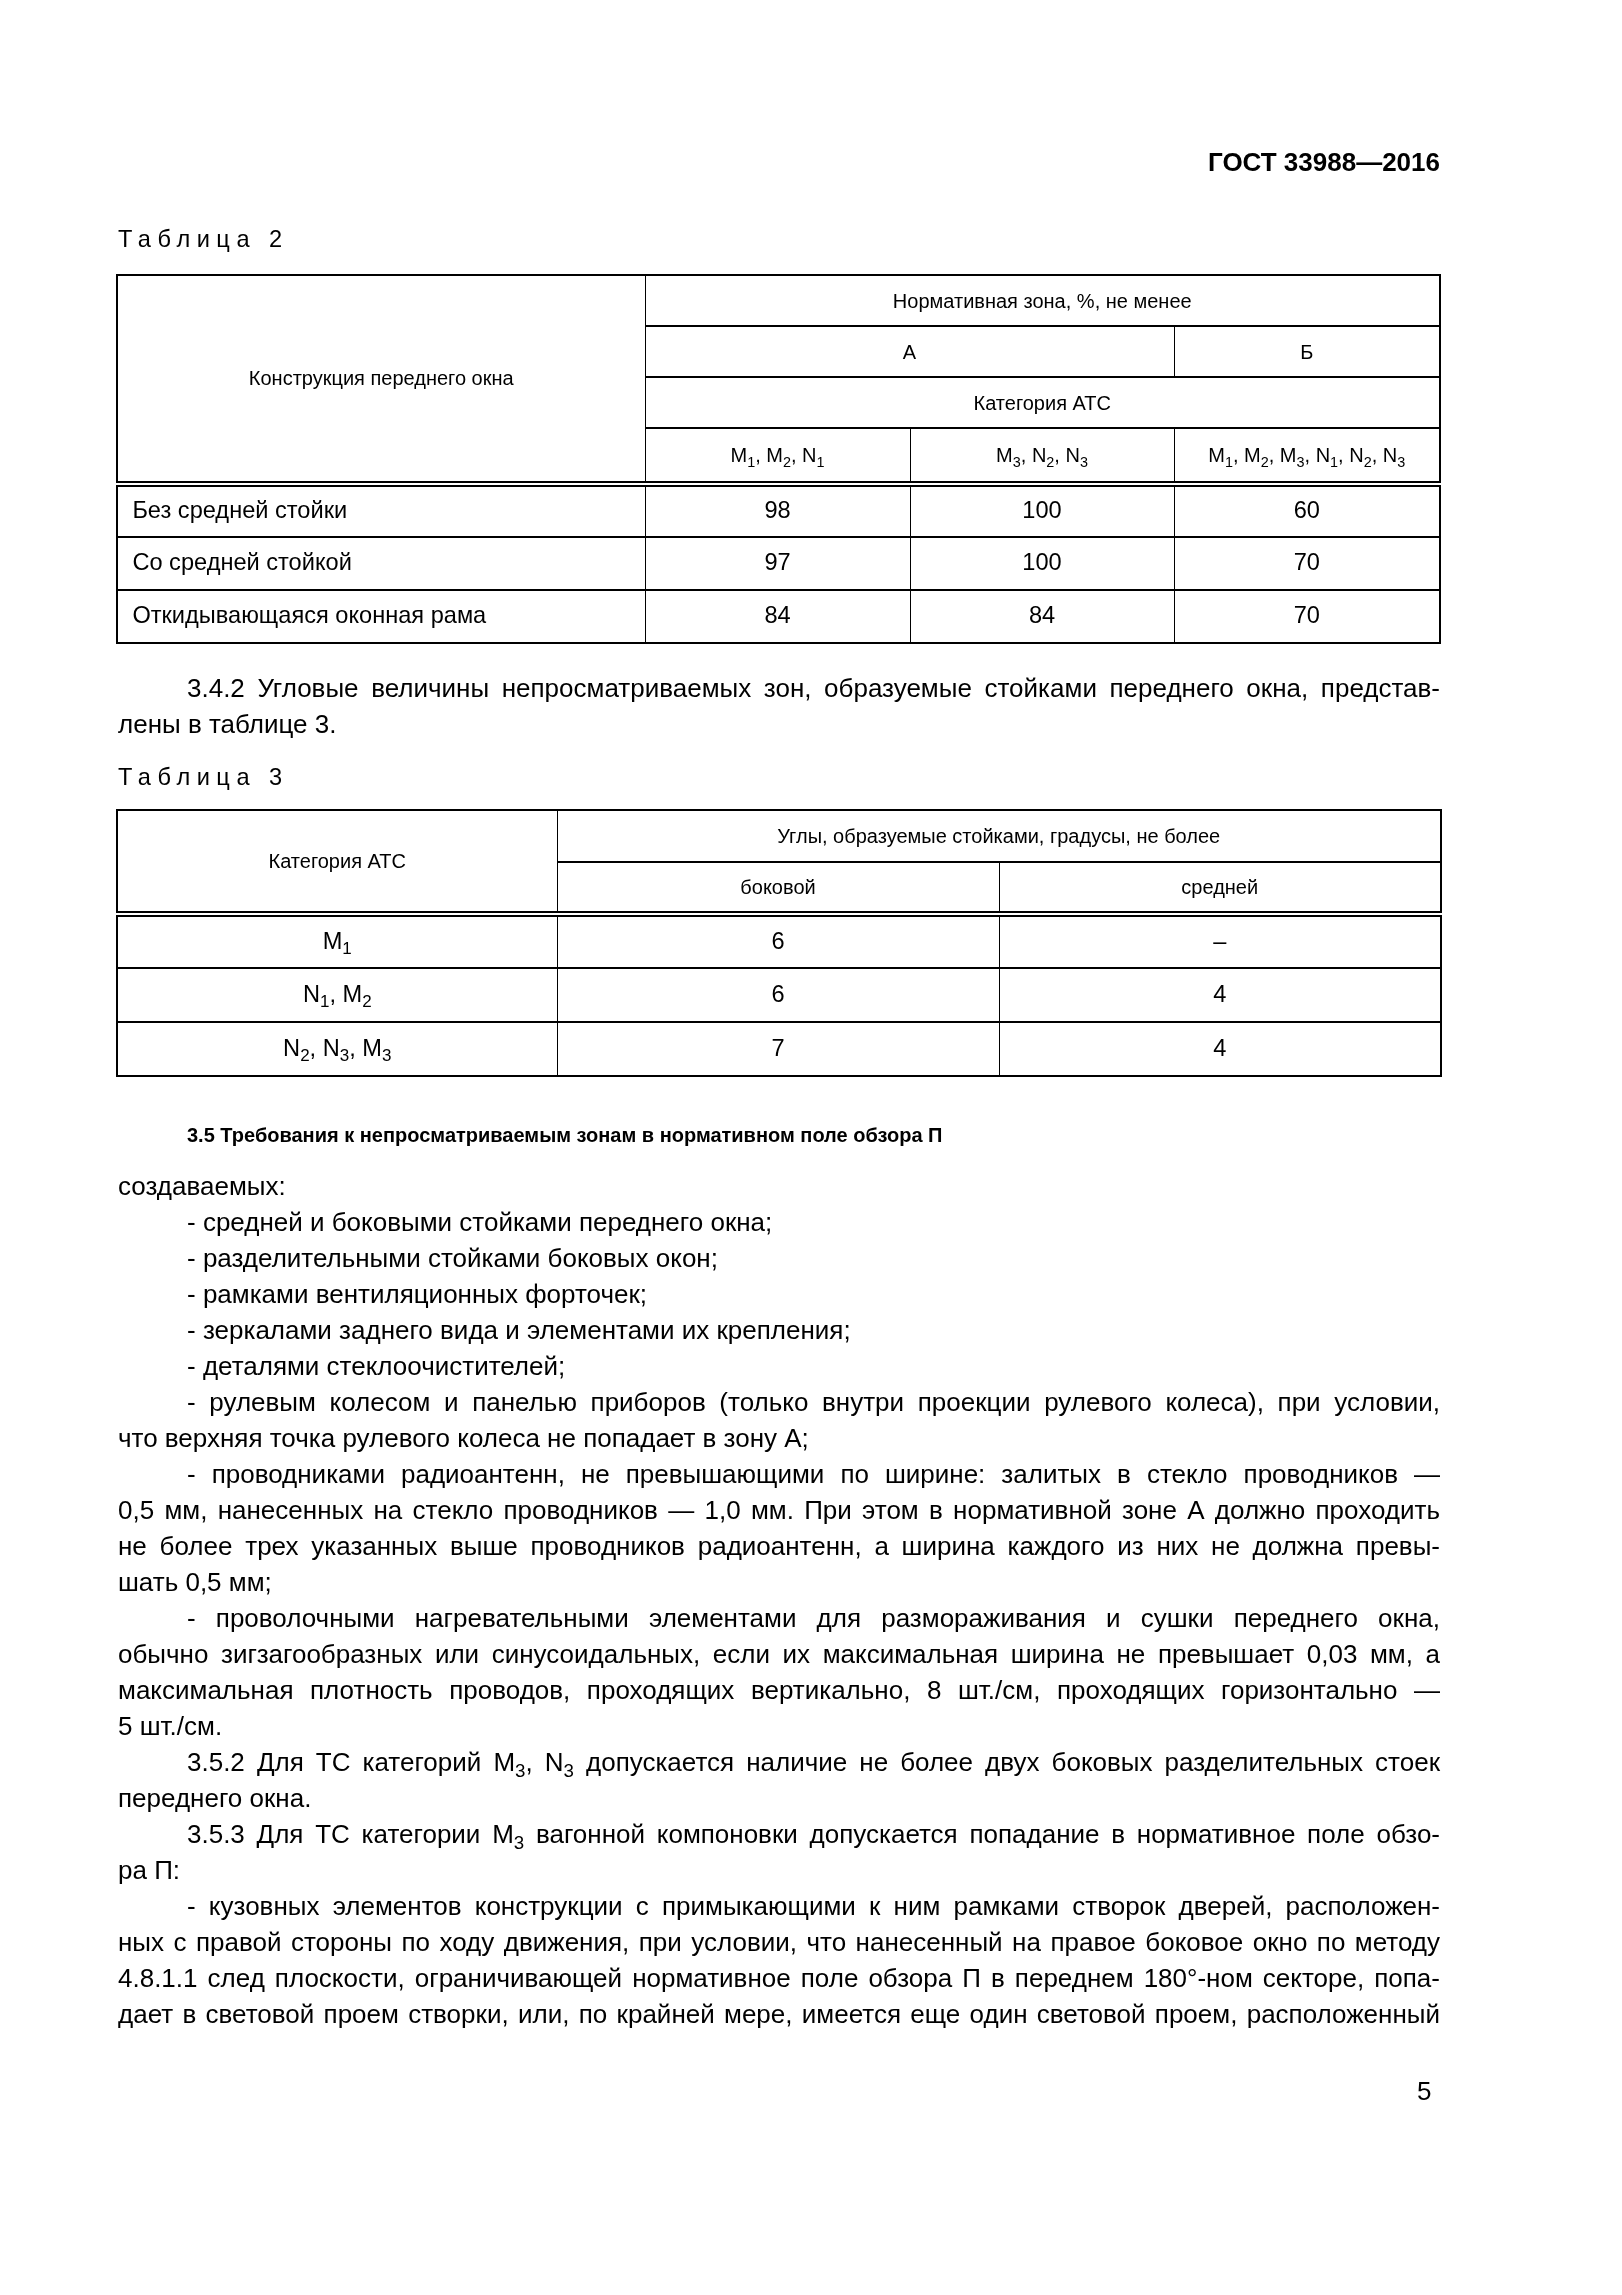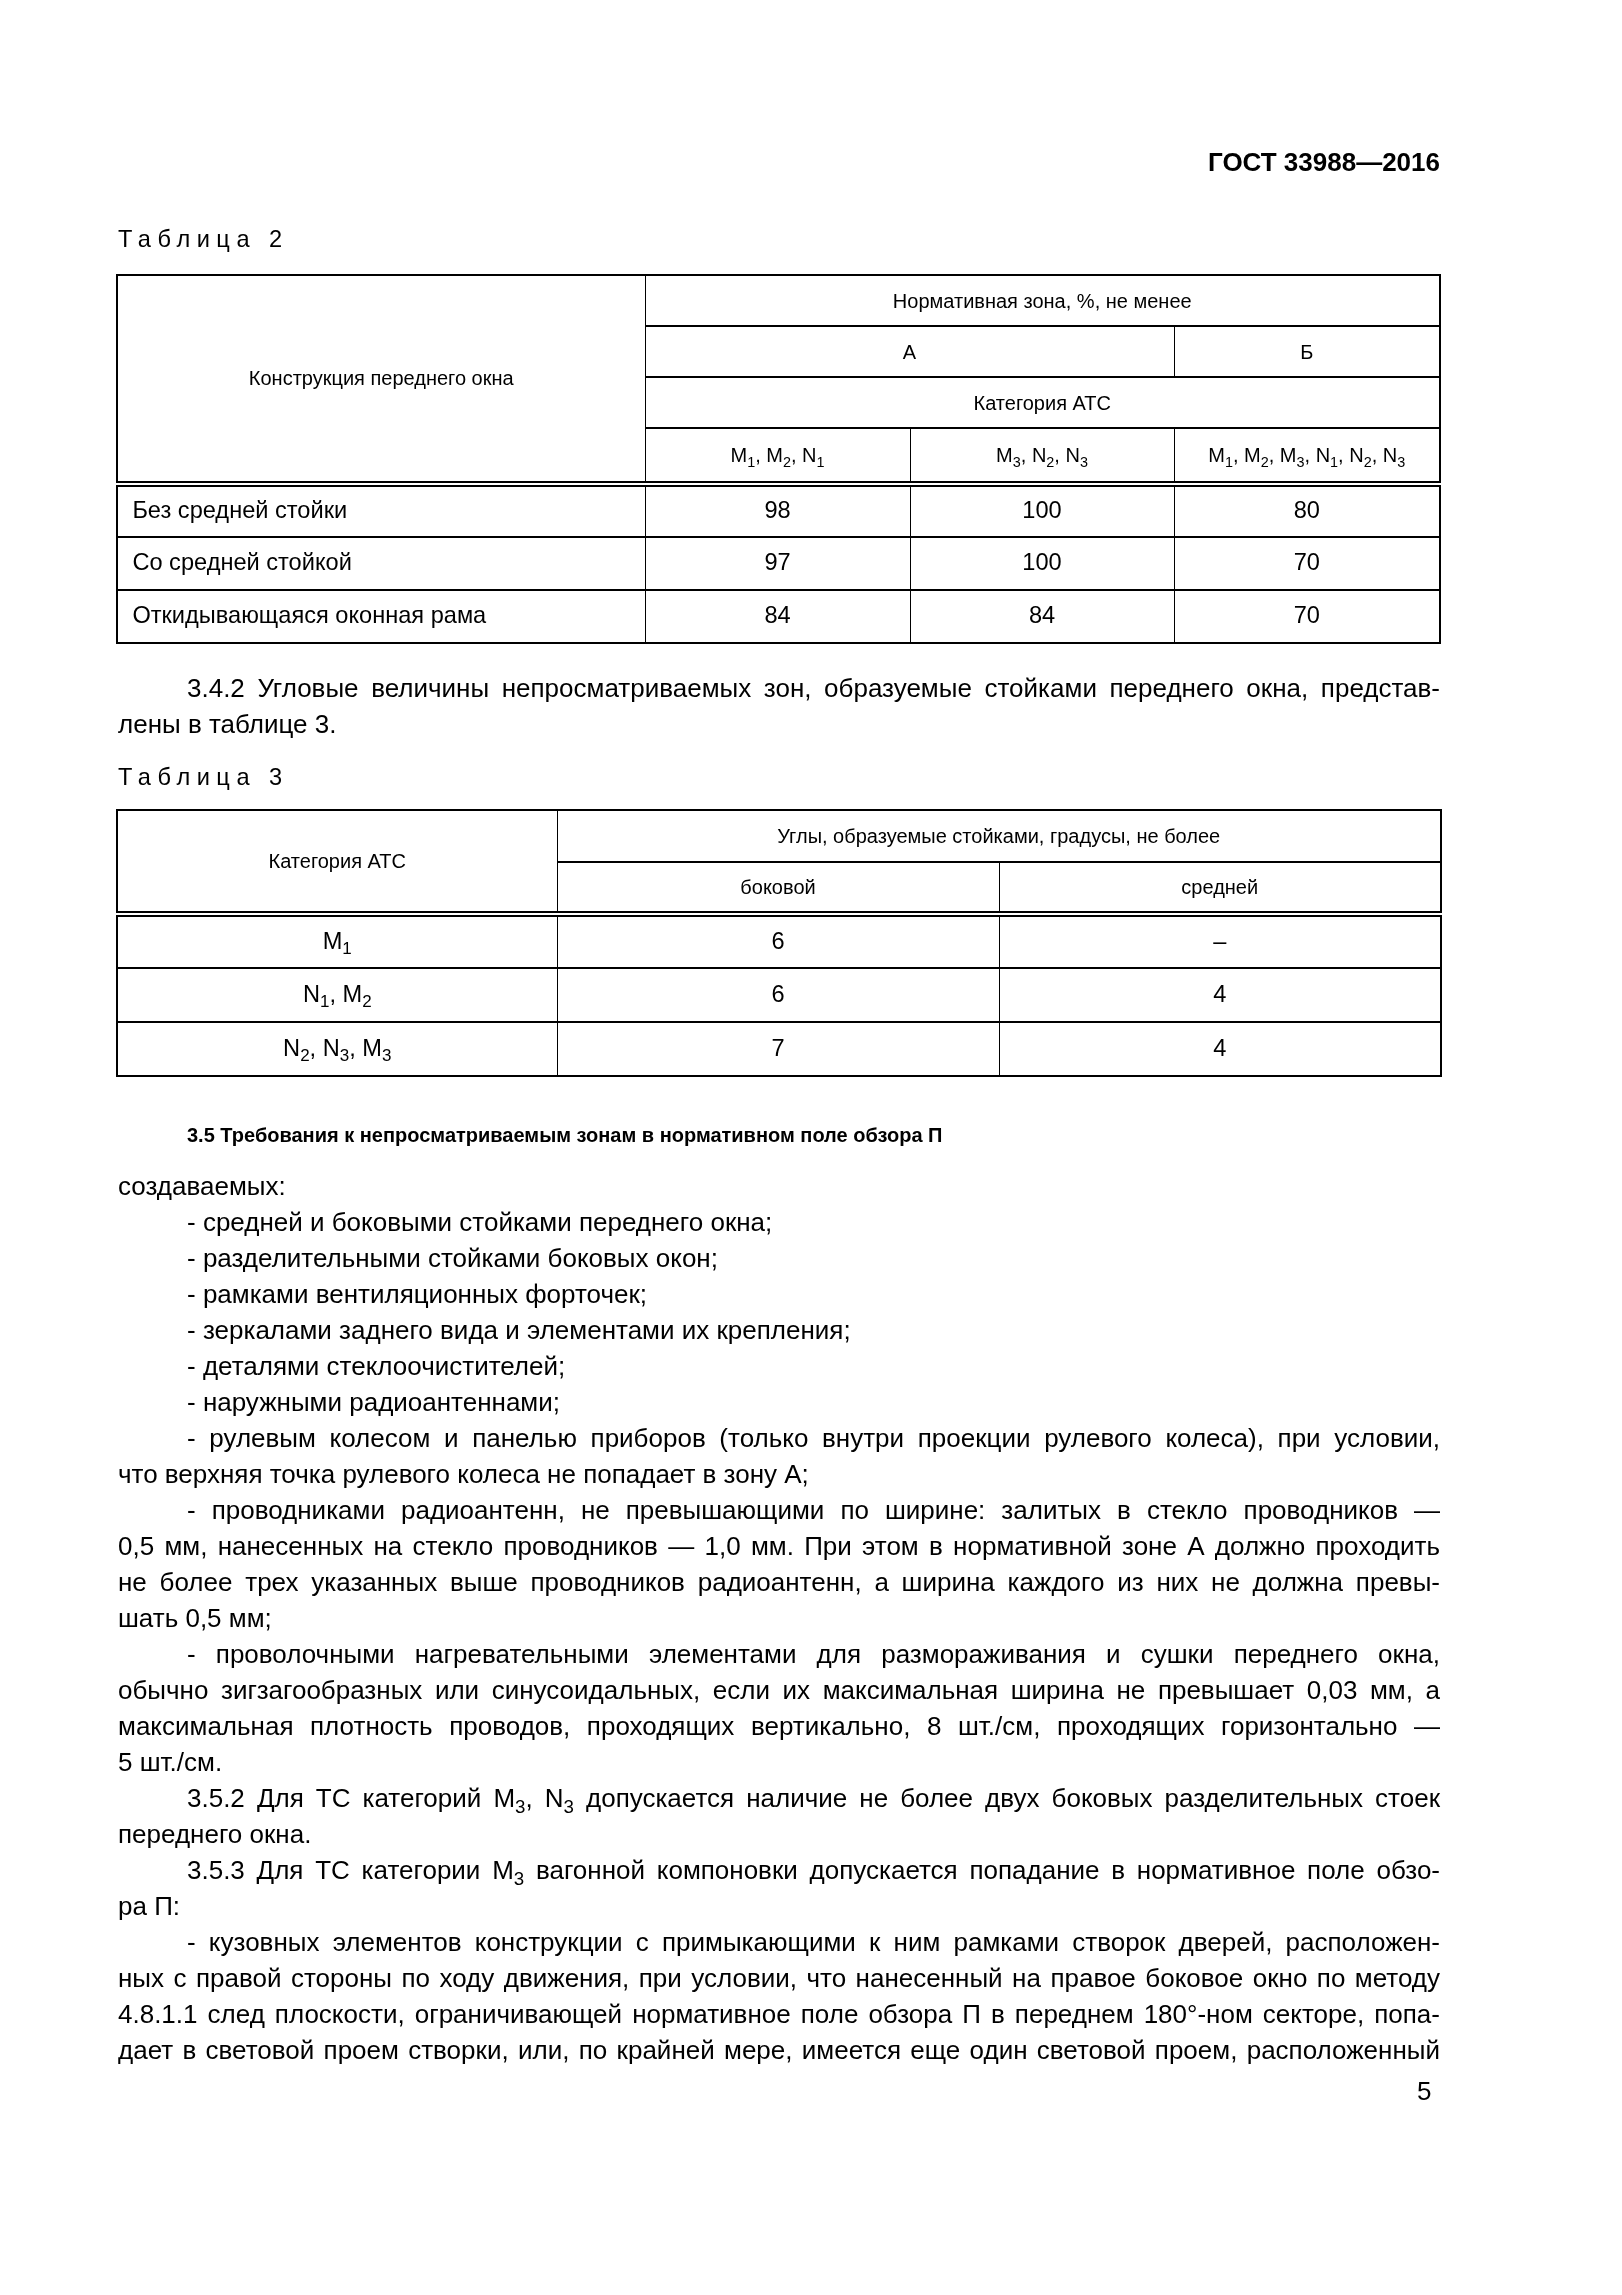--- a/index.html
+++ b/index.html
@@ -71,21 +71,21 @@
   </tr>
   <tr class="hdr-last" style="height:55px;">
     <td>M<sub>1</sub>, M<sub>2</sub>, N<sub>1</sub></td>
     <td>M<sub>3</sub>, N<sub>2</sub>, N<sub>3</sub></td>
     <td>M<sub>1</sub>, M<sub>2</sub>, M<sub>3</sub>, N<sub>1</sub>, N<sub>2</sub>, N<sub>3</sub></td>
   </tr>
   <tr class="body" style="height:53px;">
     <td class="left">Без средней стойки</td>
     <td>98</td>
     <td>100</td>
-    <td>80</td>
+    <td>60</td>
   </tr>
   <tr class="body" style="height:53px;">
     <td class="left">Со средней стойкой</td>
     <td>97</td>
     <td>100</td>
     <td>70</td>
   </tr>
   <tr class="body" style="height:53px;">
     <td class="left">Откидывающаяся оконная рама</td>
     <td>84</td>
@@ -136,21 +136,20 @@
 
 <div class="heading" style="top:1124px;">3.5 Требования к непросматриваемым зонам в нормативном поле обзора П</div>
 
 <div class="para" style="top:1168px;">
   <span class="line last">создаваемых:</span>
   <span class="line last"><span class="ind"></span><span>- средней и боковыми стойками переднего окна;</span></span>
   <span class="line last"><span class="ind"></span><span>- разделительными стойками боковых окон;</span></span>
   <span class="line last"><span class="ind"></span><span>- рамками вентиляционных форточек;</span></span>
   <span class="line last"><span class="ind"></span><span>- зеркалами заднего вида и элементами их крепления;</span></span>
   <span class="line last"><span class="ind"></span><span>- деталями стеклоочистителей;</span></span>
-  <span class="line last"><span class="ind"></span><span>- наружными радиоантеннами;</span></span>
   <span class="line"><span class="ind"></span><span>- рулевым колесом и панелью приборов (только внутри проекции рулевого колеса), при условии,</span></span>
   <span class="line last">что верхняя точка рулевого колеса не попадает в зону А;</span>
   <span class="line"><span class="ind"></span><span>- проводниками радиоантенн, не превышающими по ширине: залитых в стекло проводников —</span></span>
   <span class="line">0,5 мм, нанесенных на стекло проводников — 1,0 мм. При этом в нормативной зоне А должно проходить</span>
   <span class="line">не более трех указанных выше проводников радиоантенн, а ширина каждого из них не должна превы-</span>
   <span class="line last">шать 0,5 мм;</span>
   <span class="line"><span class="ind"></span><span>- проволочными нагревательными элементами для размораживания и сушки переднего окна,</span></span>
   <span class="line">обычно зигзагообразных или синусоидальных, если их максимальная ширина не превышает 0,03 мм, а</span>
   <span class="line">максимальная плотность проводов, проходящих вертикально, 8 шт./см, проходящих горизонтально —</span>
   <span class="line last">5 шт./см.</span>

